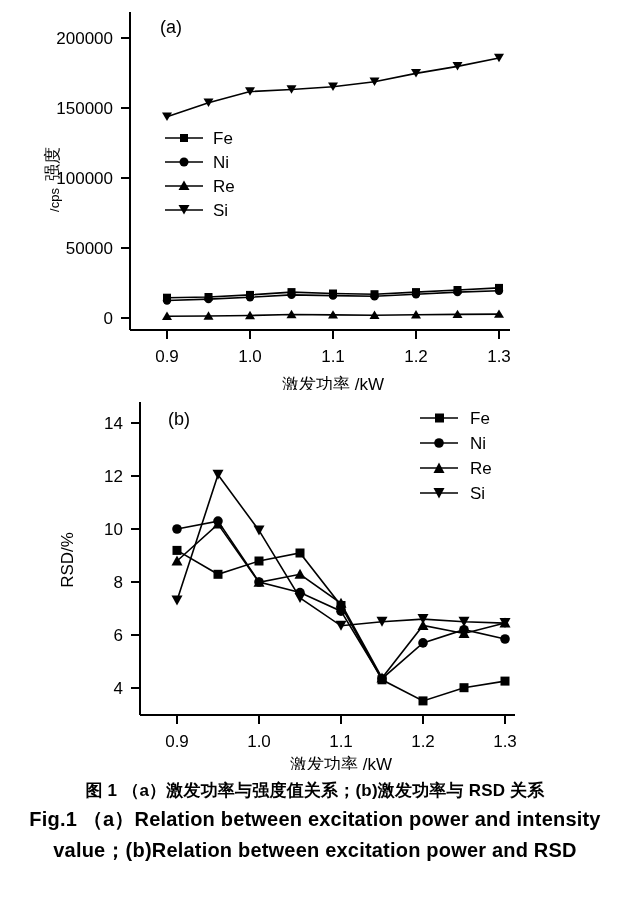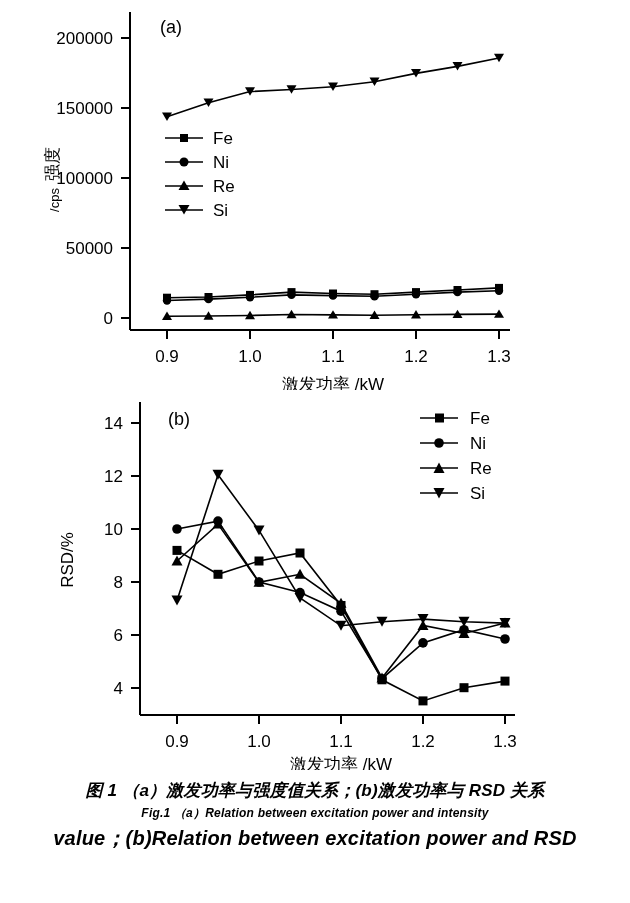--- a/index.html
+++ b/index.html
@@ -38,24 +38,23 @@
     top: 778px;
     width: 630px;
     text-align: center;
     line-height: 1.55;
   }
   .caption-line {
     font-size: 16.5px;
     font-weight: bold;
     letter-spacing: 0.2px;
     white-space: nowrap;
-    font-style: italic;
   }
   .caption-line.cn { font-size: 17px; }
-  .caption-line.en { font-size: 12px; }
+  .caption-line.en { font-size: 20px; }
   .caption-line.en2 { font-size: 20px; }
 
   text {
     font-family: "Liberation Sans", sans-serif;
     fill: #000000;
   }
   .ticklabel { font-size: 17px; }
   .axistitle { font-size: 17px; }
   .axistitle-sub { font-size: 13px; }
   .panel-letter { font-size: 18px; }

